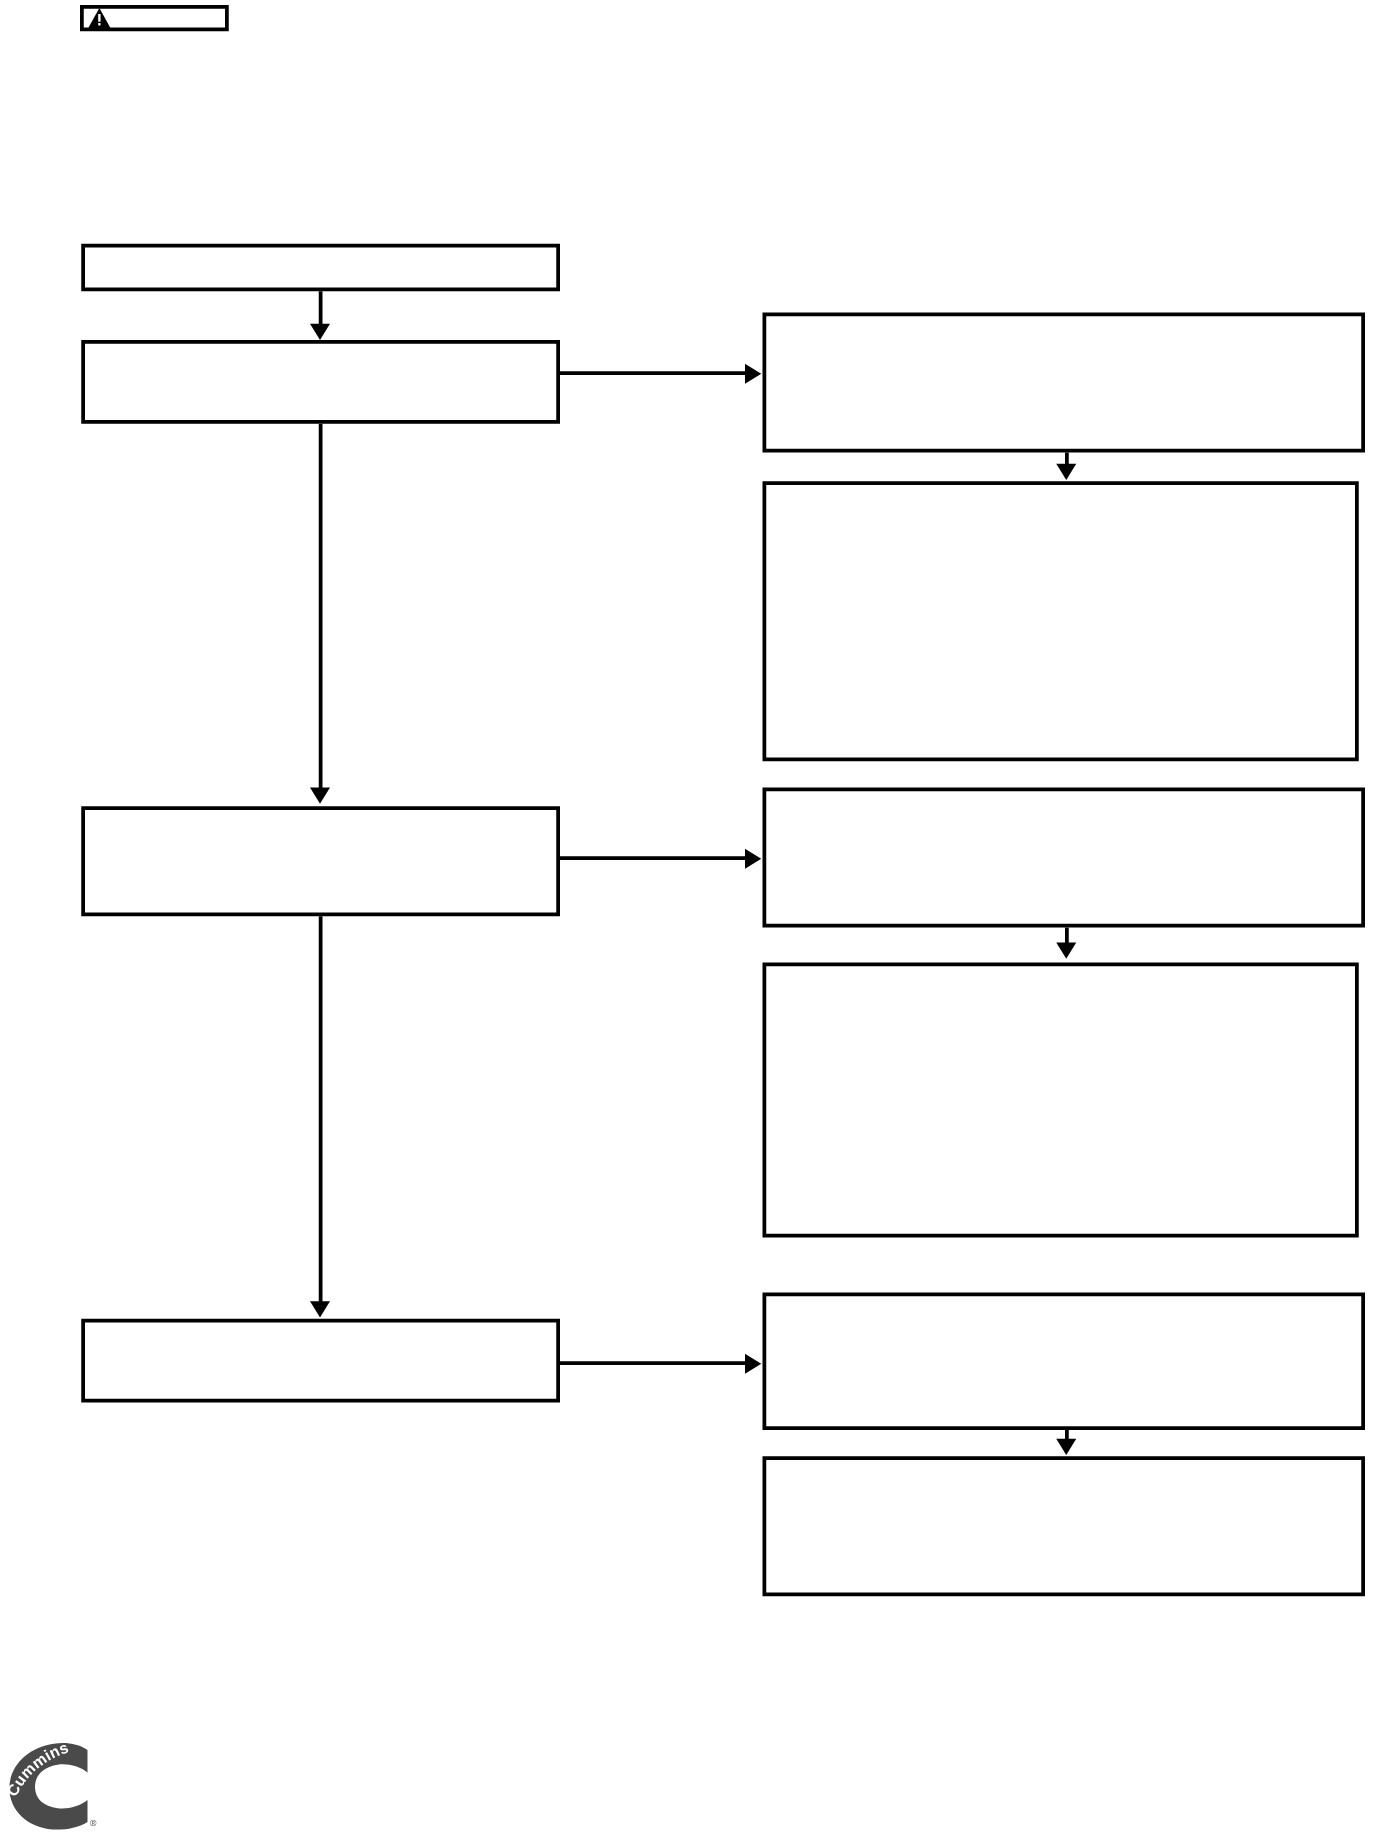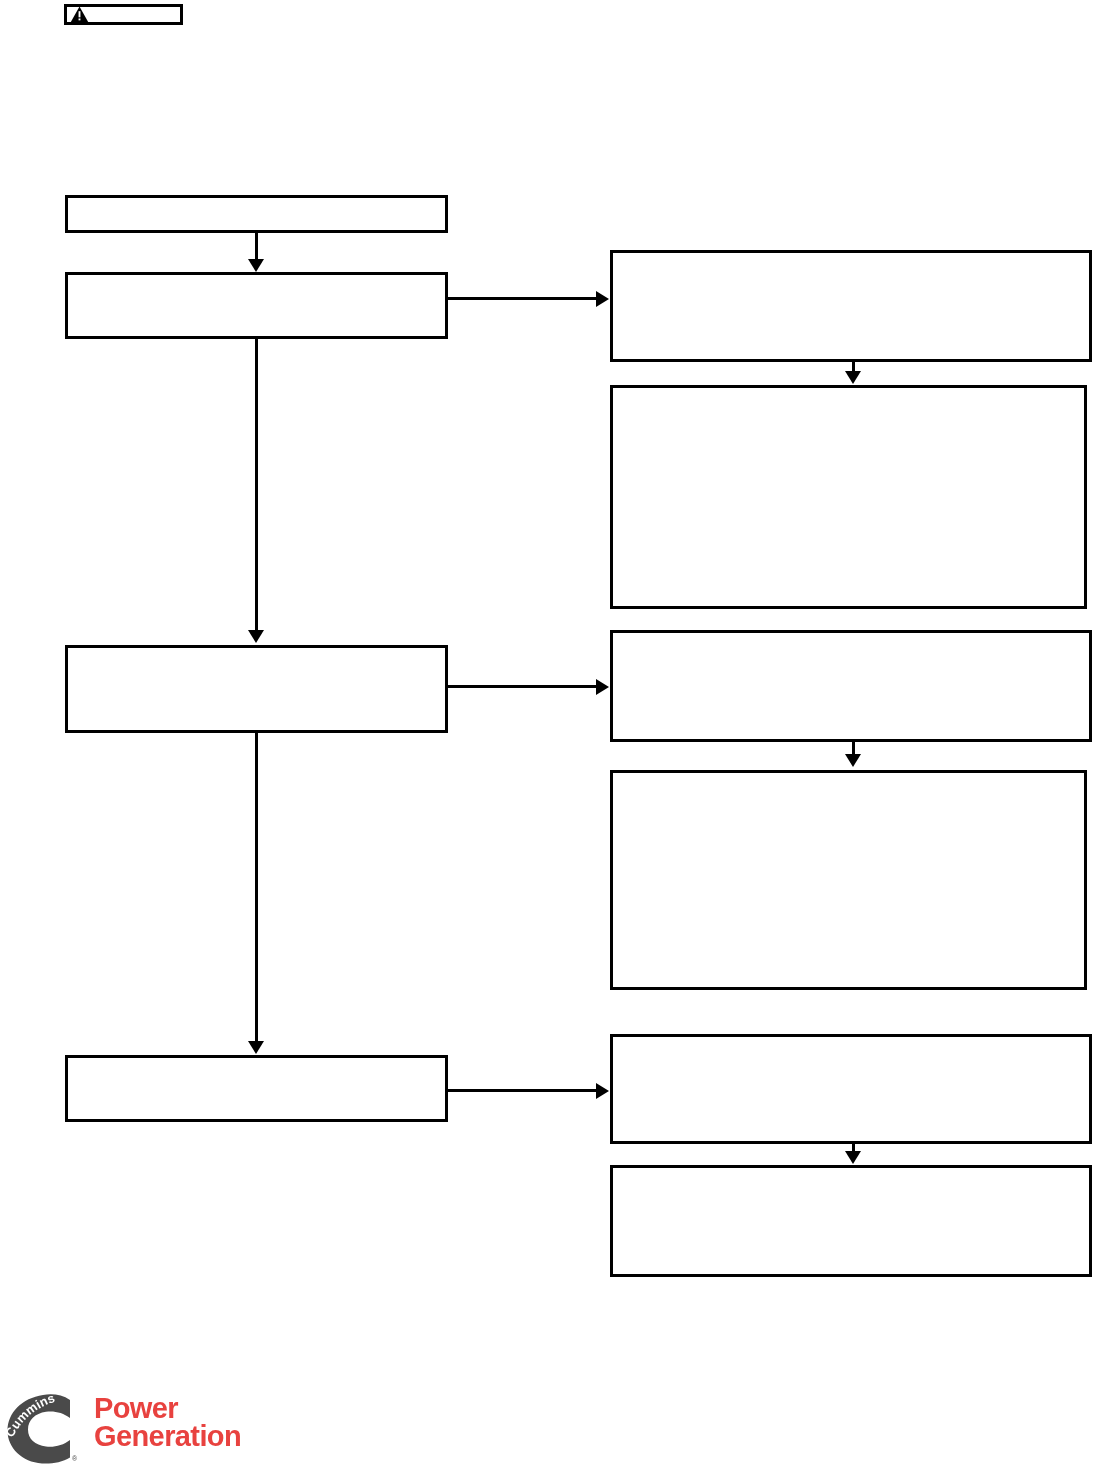--- a/index.html
+++ b/index.html
@@ -193,19 +193,15 @@
 
       <defs>
         <path id="cummins-arc" d="M6,46 C14,26 32,10 60,5" fill="none"></path>
       </defs>
       <text font-family="Liberation Sans, sans-serif" font-size="12.5" font-weight="bold" fill="#ffffff" letter-spacing="0.2">
         <textPath href="#cummins-arc" startOffset="2">Cummins</textPath>
       </text>
 
       <text x="66" y="67" font-family="Liberation Sans, sans-serif" font-size="7" fill="#4a4a4a">®</text>
     </svg>
-    <div class="logo-wordmark">
-      <span class="logo-word">Power</span>
-      <span class="logo-word second">Generation</span>
-    </div>
   </div>
 
 </div>
 
 </body></html>

